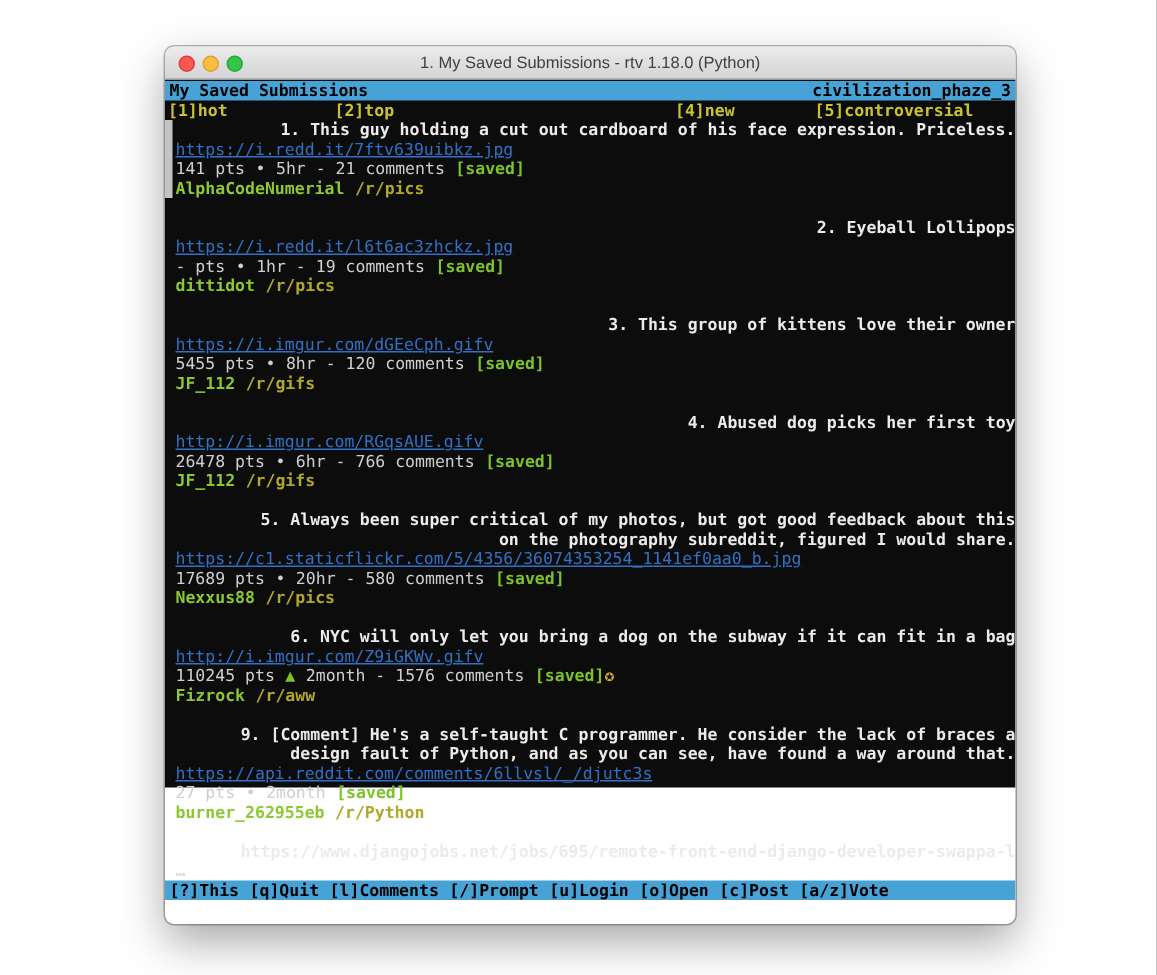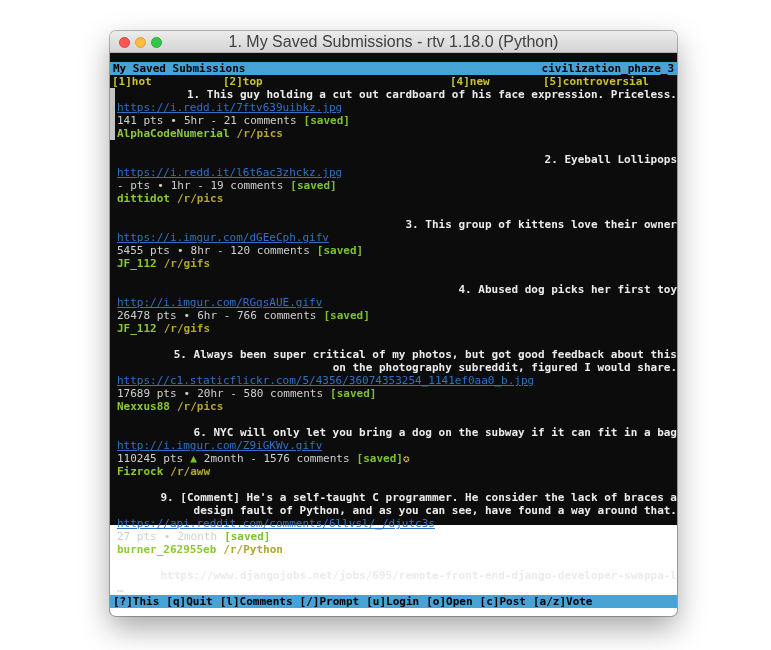--- a/index.html
+++ b/index.html
@@ -11,23 +11,23 @@
             box-shadow:0 0 0 1px rgba(0,0,0,.28), 0 12px 30px rgba(0,0,0,.35); }
 
   .titlebar { height:22px; background:linear-gradient(#ececec,#d4d4d4);
               border-bottom:1px solid #b2b2b2; position:relative;
               display:flex; align-items:center; justify-content:center; }
   .lights { position:absolute; left:9px; top:6px; display:flex; gap:5px; }
   .light { width:11px; height:11px; border-radius:50%; }
   .light.red    { background:#fc5753; border:1px solid #df3e38; }
   .light.yellow { background:#fdbc40; border:1px solid #de9f34; }
   .light.green  { background:#33c748; border:1px solid #27aa35; }
-  .titletext { font-family:"Liberation Sans", sans-serif; font-size:16px; color:#404040; }
+  .titletext { font-family:"Liberation Sans", sans-serif; font-size:11px; color:#404040; }
 
-  .terminal { background:#0c0c0c; height:472px; padding-top:9px;
+  .terminal { background:#0c0c0c; height:472px; padding-top:1px;
               font-size:11px; line-height:13px; }
   .row { height:13px; white-space:pre; overflow:hidden; }
 
   .cbar { background:#47a2d6; color:#000; font-weight:bold;
           display:flex; justify-content:space-between; padding:0 3px; }
 
   .tabs { position:relative; color:#cbc32e; font-weight:bold; }
   .tab  { position:absolute; top:0; }
   .tab.t1 { left:2px; } .tab.t2 { left:113px; } .tab.t3 { left:222px;margin-top:32px; }
   .tab.t4 { left:340px; } .tab.t5 { left:433px; }

